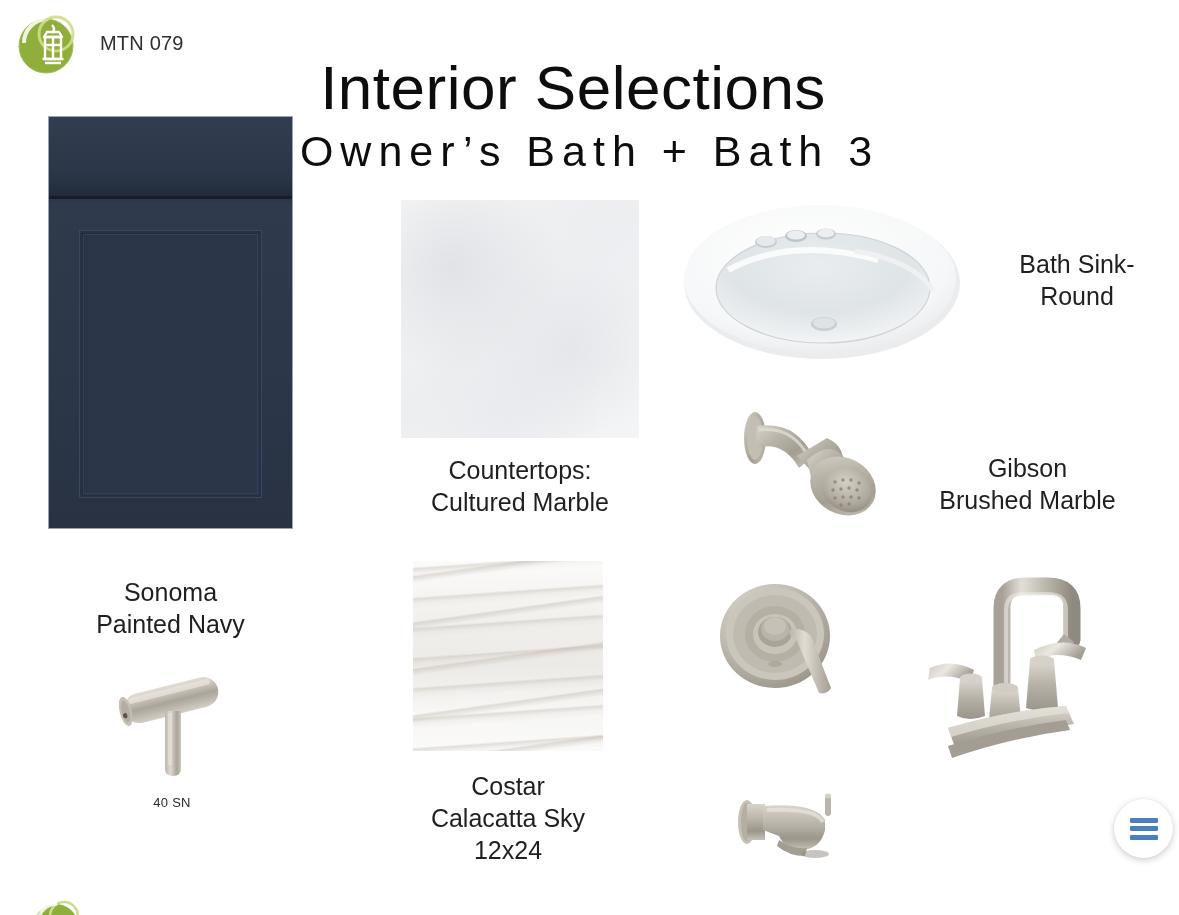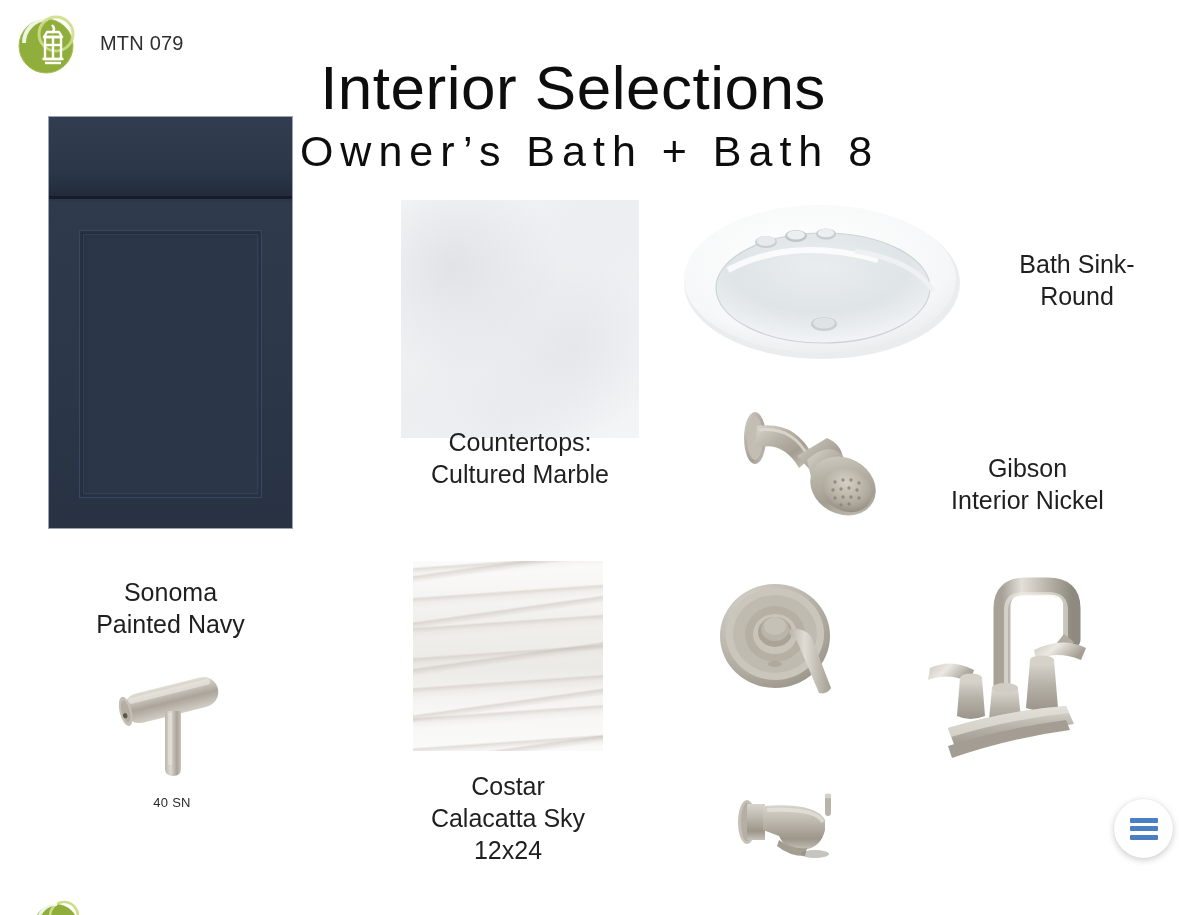--- a/index.html
+++ b/index.html
@@ -226,33 +226,33 @@
         <path d="M28.5 50 h21"></path>
         <path d="M31 54 h16"></path>
         <path d="M39 28 v22"></path>
         <path d="M31 36 h16"></path>
       </g>
     </svg>
   </div>
   <div class="logo-code">MTN 079</div>
 
   <div class="title">Interior Selections</div>
-  <div class="subtitle">Owner’s Bath + Bath 8</div>
+  <div class="subtitle">Owner’s Bath + Bath 3</div>
 
   <div class="cabinet">
     <div class="drawer"></div>
     <div class="door-body">
       <div class="panel"></div>
     </div>
   </div>
   <div class="caption" style="left:48px; top:576px; width:245px;">Sonoma
 Painted Navy</div>
 
   <div class="swatch-counter"></div>
-  <div class="caption" style="left:400px; top:426px; width:240px;">Countertops:
+  <div class="caption" style="left:400px; top:454px; width:240px;">Countertops:
 Cultured Marble</div>
 
   <div class="prod p-sink">
     <svg viewBox="0 0 285 168" xmlns="http://www.w3.org/2000/svg" aria-hidden="true">
       <defs>
         <radialGradient id="sinkRim" cx="45%" cy="35%" r="75%">
           <stop offset="0%" stop-color="#ffffff"></stop>
           <stop offset="70%" stop-color="#f6f7f8"></stop>
           <stop offset="100%" stop-color="#e3e6e8"></stop>
         </radialGradient>
@@ -316,21 +316,21 @@
         <circle cx="100" cy="108" r="1.7"></circle>
           <circle cx="108" cy="107" r="1.7"></circle>
         <circle cx="116" cy="107" r="1.7"></circle>
           <circle cx="124" cy="108" r="1.7"></circle>
         <circle cx="106" cy="115" r="1.7"></circle>
           <circle cx="114" cy="114" r="1.7"></circle>
       </g>
     </svg>
   </div>
   <div class="caption" style="left:895px; top:452px; width:265px;">Gibson
-Interior Nickel</div>
+Brushed Marble</div>
 
   <div class="prod p-knob">
     <svg viewBox="0 0 128 130" xmlns="http://www.w3.org/2000/svg" aria-hidden="true">
       <defs>
         <linearGradient id="nikBar" x1="0" y1="0" x2="0" y2="1">
           <stop offset="0%" stop-color="#e2ded6"></stop>
           <stop offset="25%" stop-color="#cac5bb"></stop>
           <stop offset="55%" stop-color="#aaa49a"></stop>
           <stop offset="100%" stop-color="#d3cec5"></stop>
         </linearGradient>

